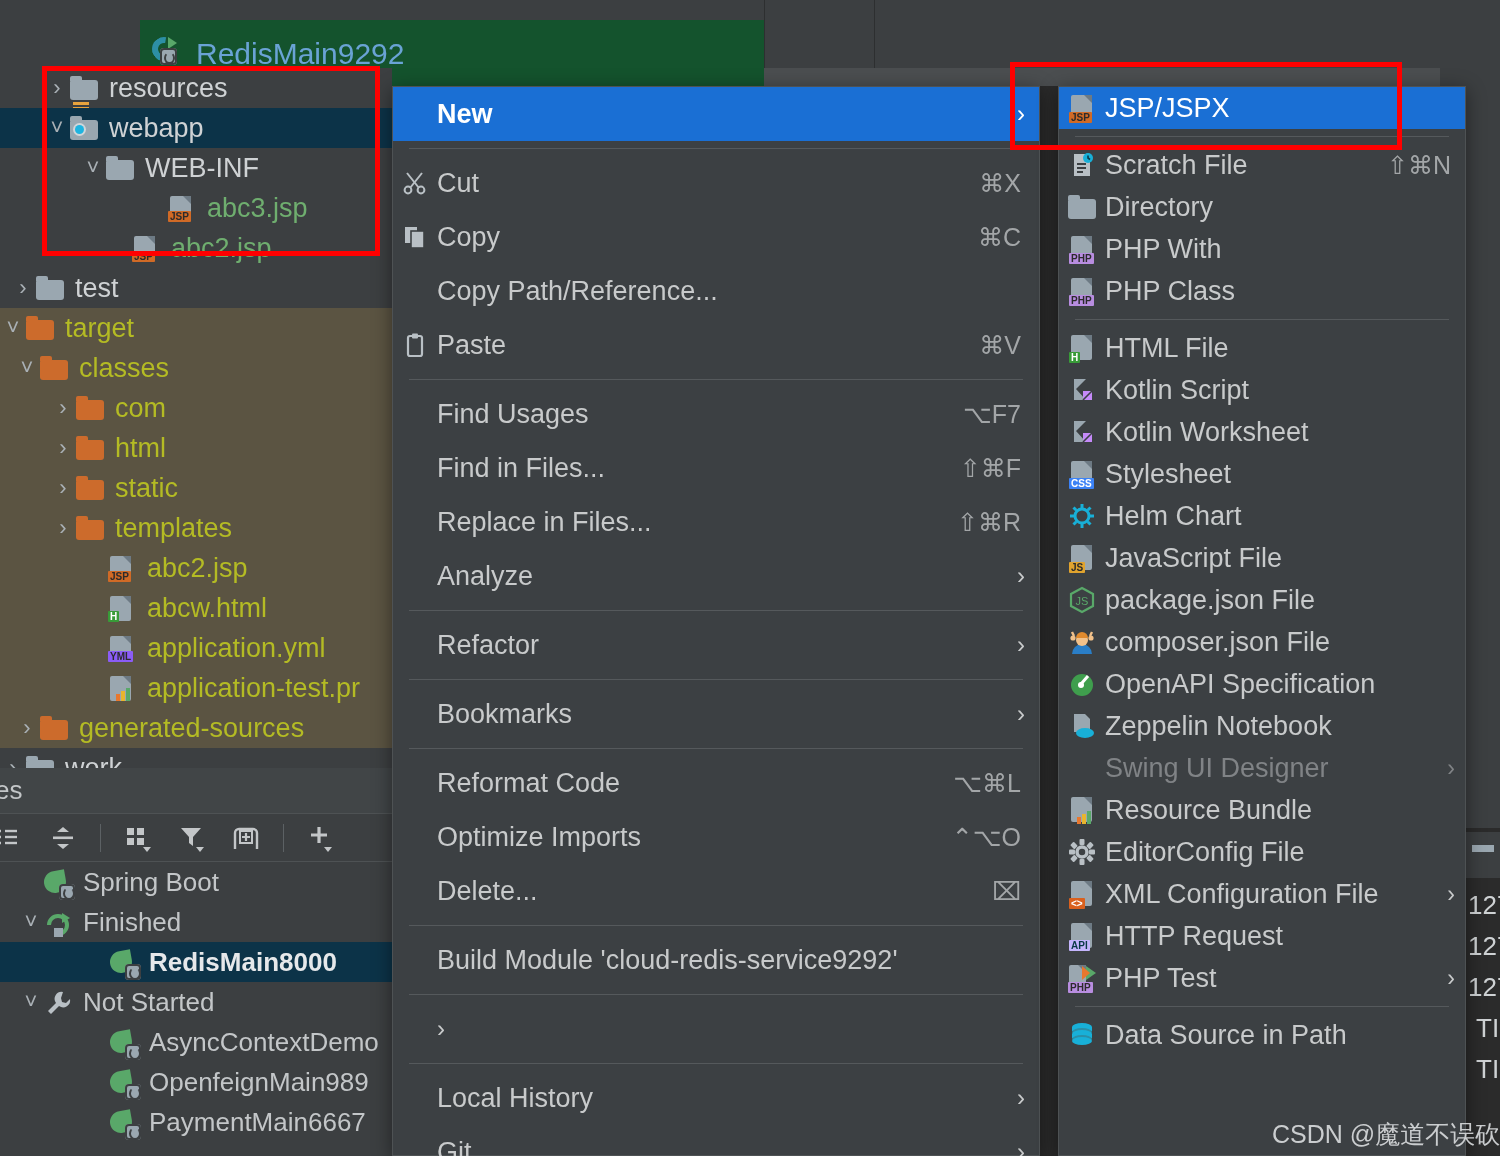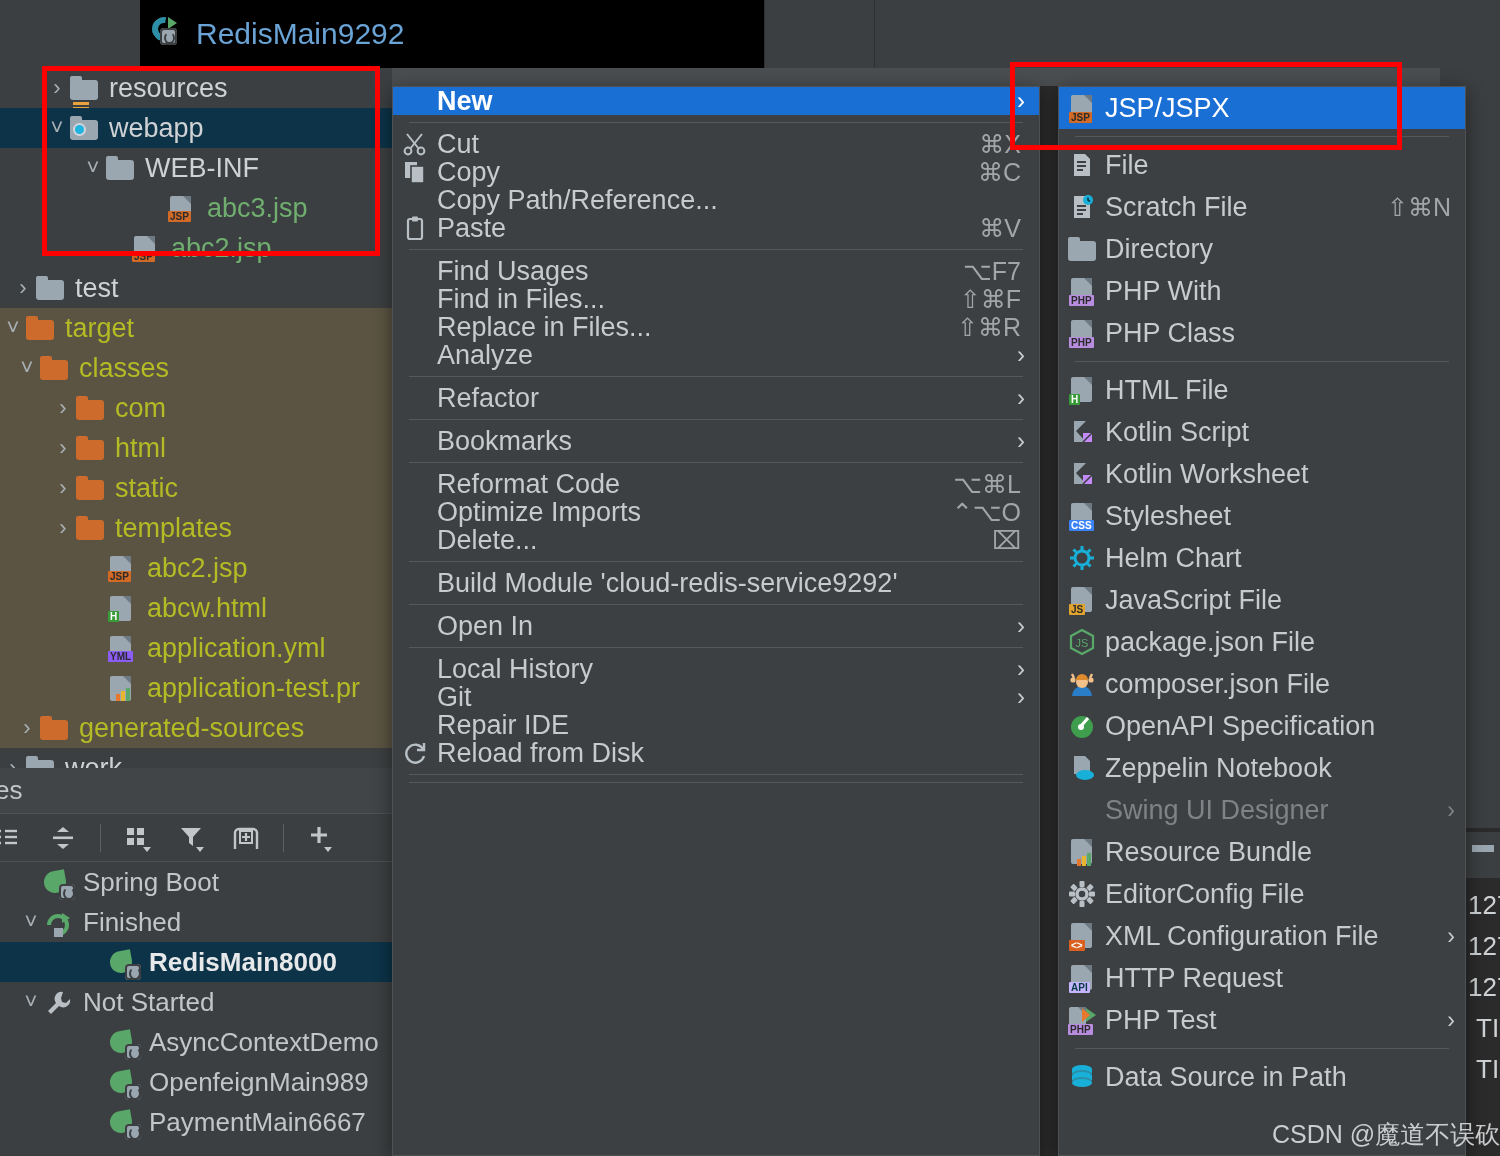--- a/index.html
+++ b/index.html
@@ -14,21 +14,21 @@
   
   .tabstrip {
     position: absolute; left: 0; top: 0; width: 1500px; height: 68px;
     background: #3c3f41;
   }
   .tab {
     position: absolute; top: 0; height: 68px;
     background: #4b4e50;
     display: flex; align-items: center;
   }
-  .tab.sel { background: #000000; }
+  .tab.sel { background: #14532d; margin-top: 20px; }
   .tab-sep { position: absolute; top: 0; width: 1px; height: 68px; background: #2d2f30; }
   .tab-ico { width: 34px; height: 34px; margin-left: 12px; position: relative; flex: none; }
   .tab-label {
     font-size: 30px; color: #6aa3d5; margin-left: 10px;
     white-space: nowrap;
   }
   
   .sb-ico { position: relative; width: 30px; height: 30px; display:inline-block; }
   .sb-ico .leaf {
     position: absolute; left: 0; top: 2px; width: 22px; height: 22px;
@@ -150,21 +150,21 @@
   .svc-row.sel { background:#0c3348; }
   .svc-row .nm { line-height:1; }
   .svc-row.sel .nm { font-weight:bold; color:#e6e8ea; }
 
   
   .ctx {
     position:absolute; left: 392px; top: 86px; width: 648px; height: 1070px;
     background:#3c4043; border:1px solid #4e5254; box-shadow: 0 4px 18px rgba(0,0,0,.45);
   }
   .mi {
-    position:relative; height: 28px; display:flex; align-items:center;
+    position:relative; height: 54px; display:flex; align-items:center;
     font-size: 27px; color:#c8cacb; white-space:nowrap;
   }
   .mi.hl { background:#1a6fd4; color:#ffffff; }
   .mi.hl .mi-label { color:#ffffff; font-weight: bold; }
   .mi-ico { width: 44px; flex:none; display:flex; align-items:center; justify-content:center; position:relative; }
   .mi-label { flex:1; }
   .mi-key { color:#a3a6a8; font-size:25px; padding-right: 18px; }
   .mi-arrow { color:#c8cacb; font-size: 24px; padding-right: 14px; }
   .mi.hl .mi-arrow { color:#ffffff; }
   .msep { height:1px; background:#55595c; margin: 7px 16px; }
@@ -622,21 +622,20 @@
 
     <div class="mi">
       <span class="mi-ico"></span>
       <span class="mi-label">Build Module 'cloud-redis-service9292'</span>
     </div>
 
     <div class="msep"></div>
 
     <div class="mi">
       <span class="mi-ico"></span>
-      <span class="mi-label">Open In</span>
       <span class="mi-arrow">›</span>
     </div>
 
     <div class="msep"></div>
 
     <div class="mi">
       <span class="mi-ico"></span>
       <span class="mi-label">Local History</span>
       <span class="mi-arrow">›</span>
     </div>
@@ -671,29 +670,20 @@
       <span class="si-ico">
         <span class="iconbox">
             <span class="fileg" style="left:3px;top:1px;"></span>
             <span class="badge jsp" style="left:1px;">JSP</span>
           </span>
       </span>
       <span class="si-label">JSP/JSPX</span>
     </div>
     <div class="msep"></div>
 
-    <div class="si">
-      <span class="si-ico">
-        <svg width="26" height="26" viewBox="0 0 26 26">
-          <path d="M5 2 H16 L21 7 V24 H5 Z" fill="#b9c0c5"></path>
-          <path d="M8 10 H17 M8 14 H17 M8 18 H14" stroke="#3c4043" stroke-width="1.8"></path>
-        </svg>
-      </span>
-      <span class="si-label">File</span>
-    </div>
 
     <div class="si">
       <span class="si-ico">
         <svg width="26" height="26" viewBox="0 0 26 26">
           <path d="M5 2 H16 L21 7 V24 H5 Z" fill="#b9c0c5"></path>
           <path d="M8 12 H17 M8 16 H17 M8 20 H14" stroke="#3c4043" stroke-width="1.8"></path>
           <circle cx="19" cy="6" r="5" fill="#18b0d8"></circle>
           <path d="M19 3.5 V6 L21 7.5" stroke="#0b3d4c" stroke-width="1.6" fill="none"></path>
         </svg>
       </span>

